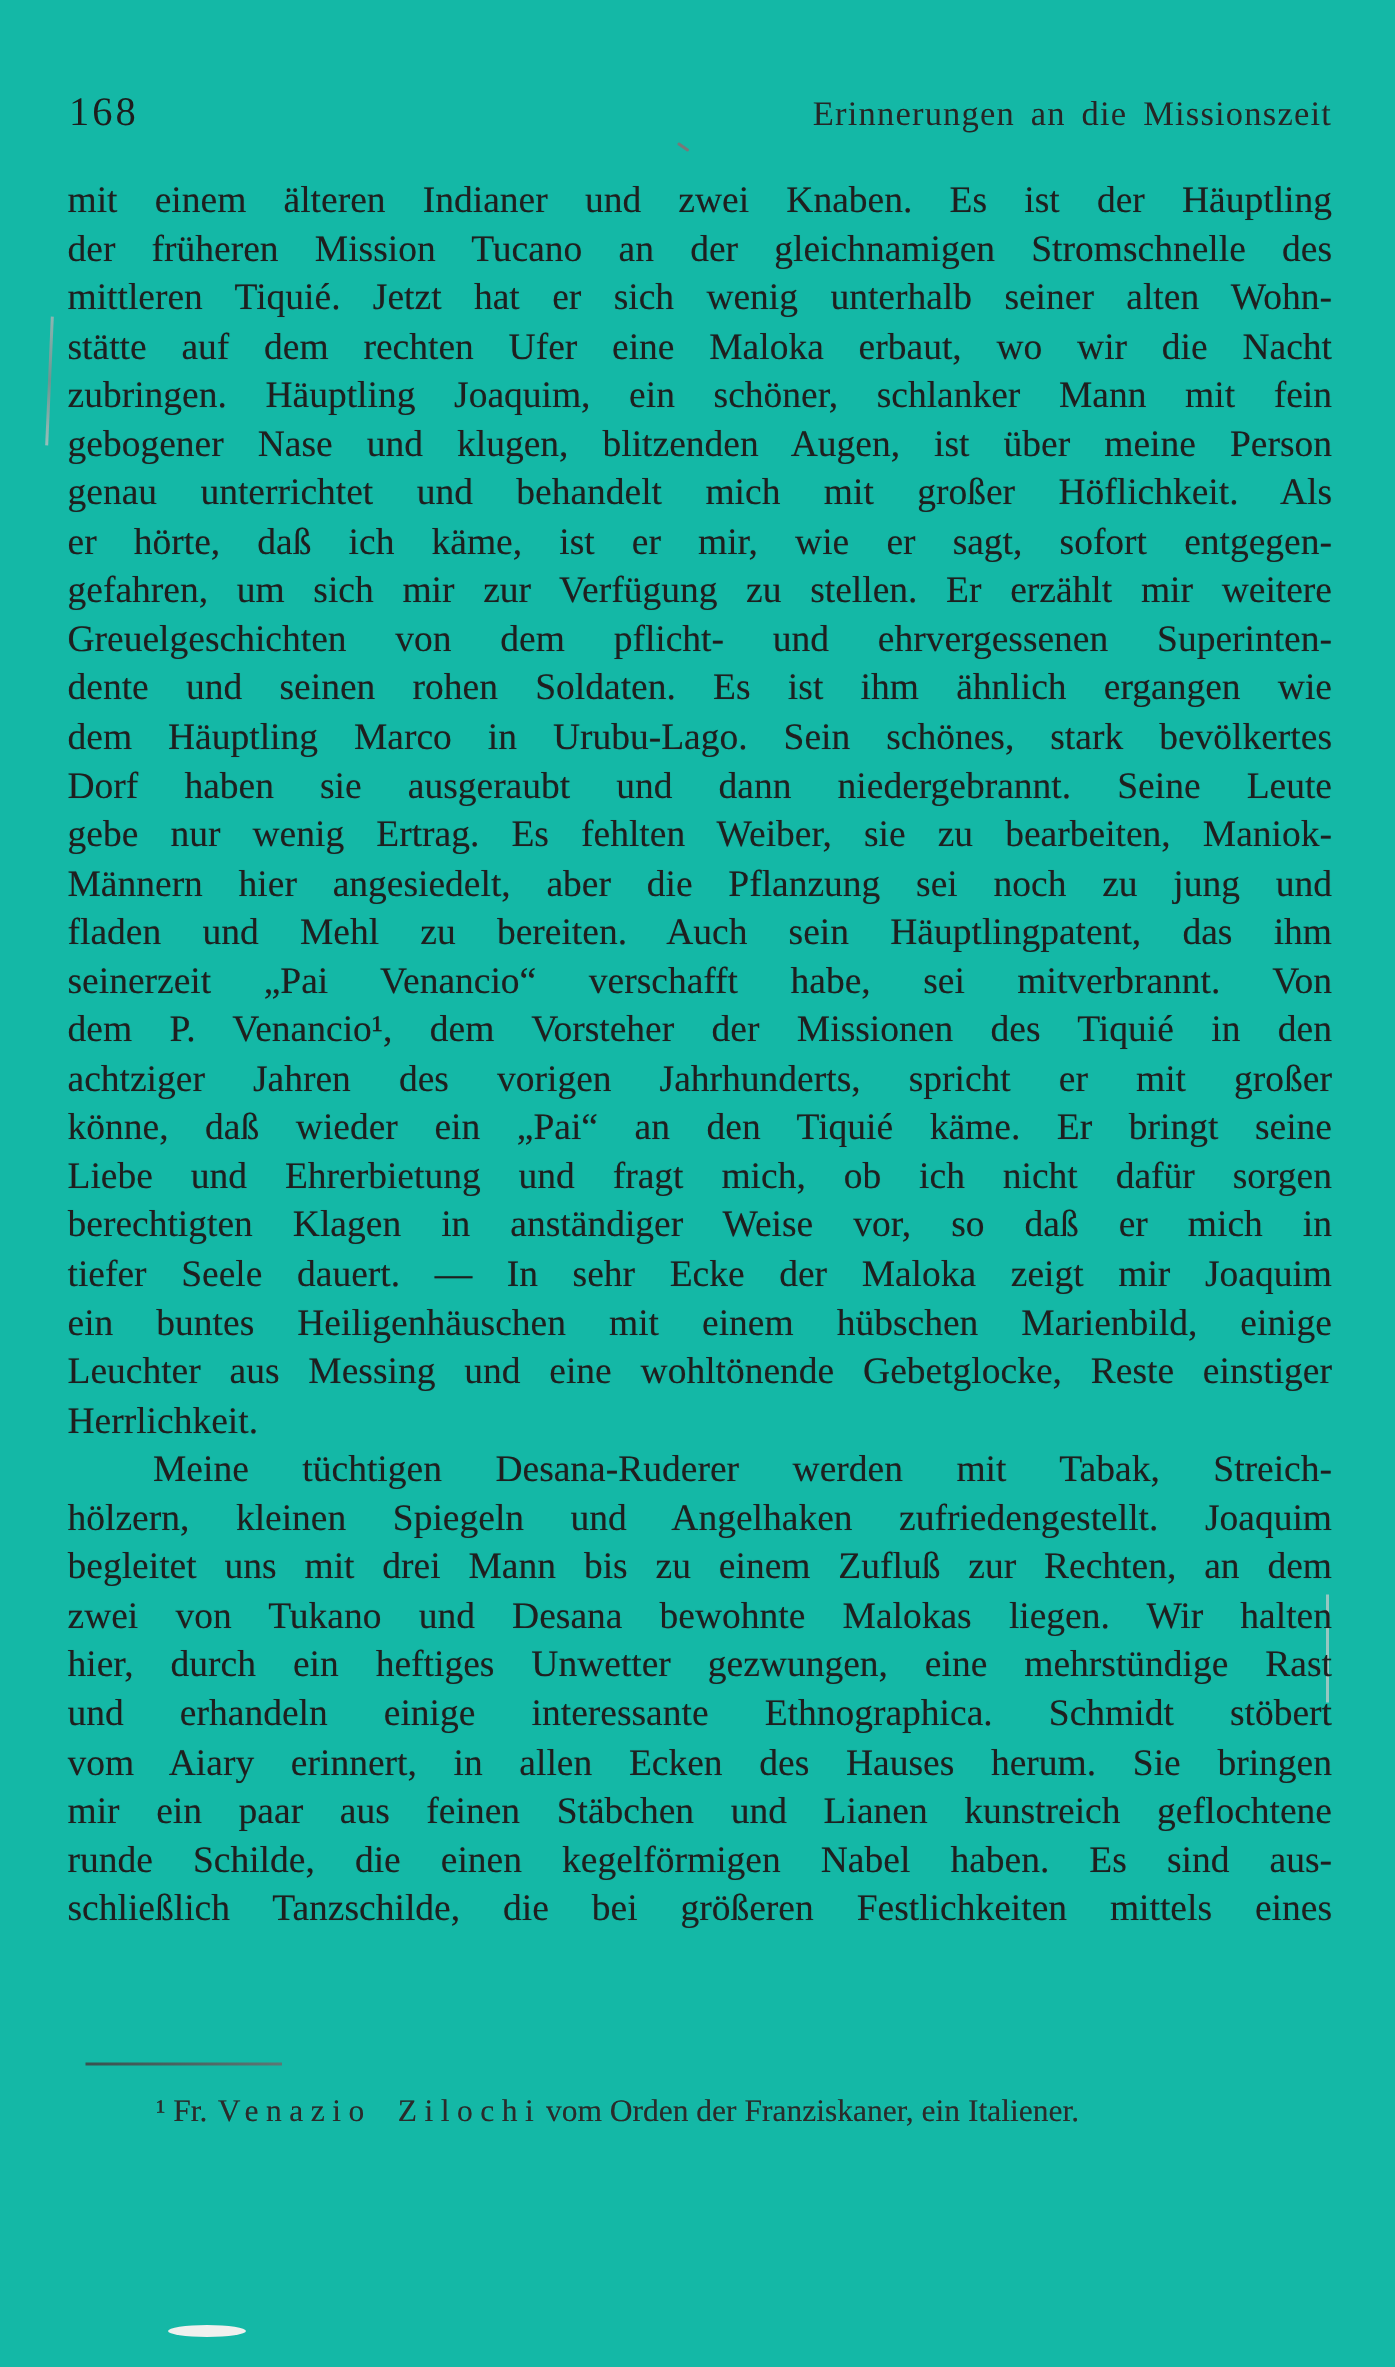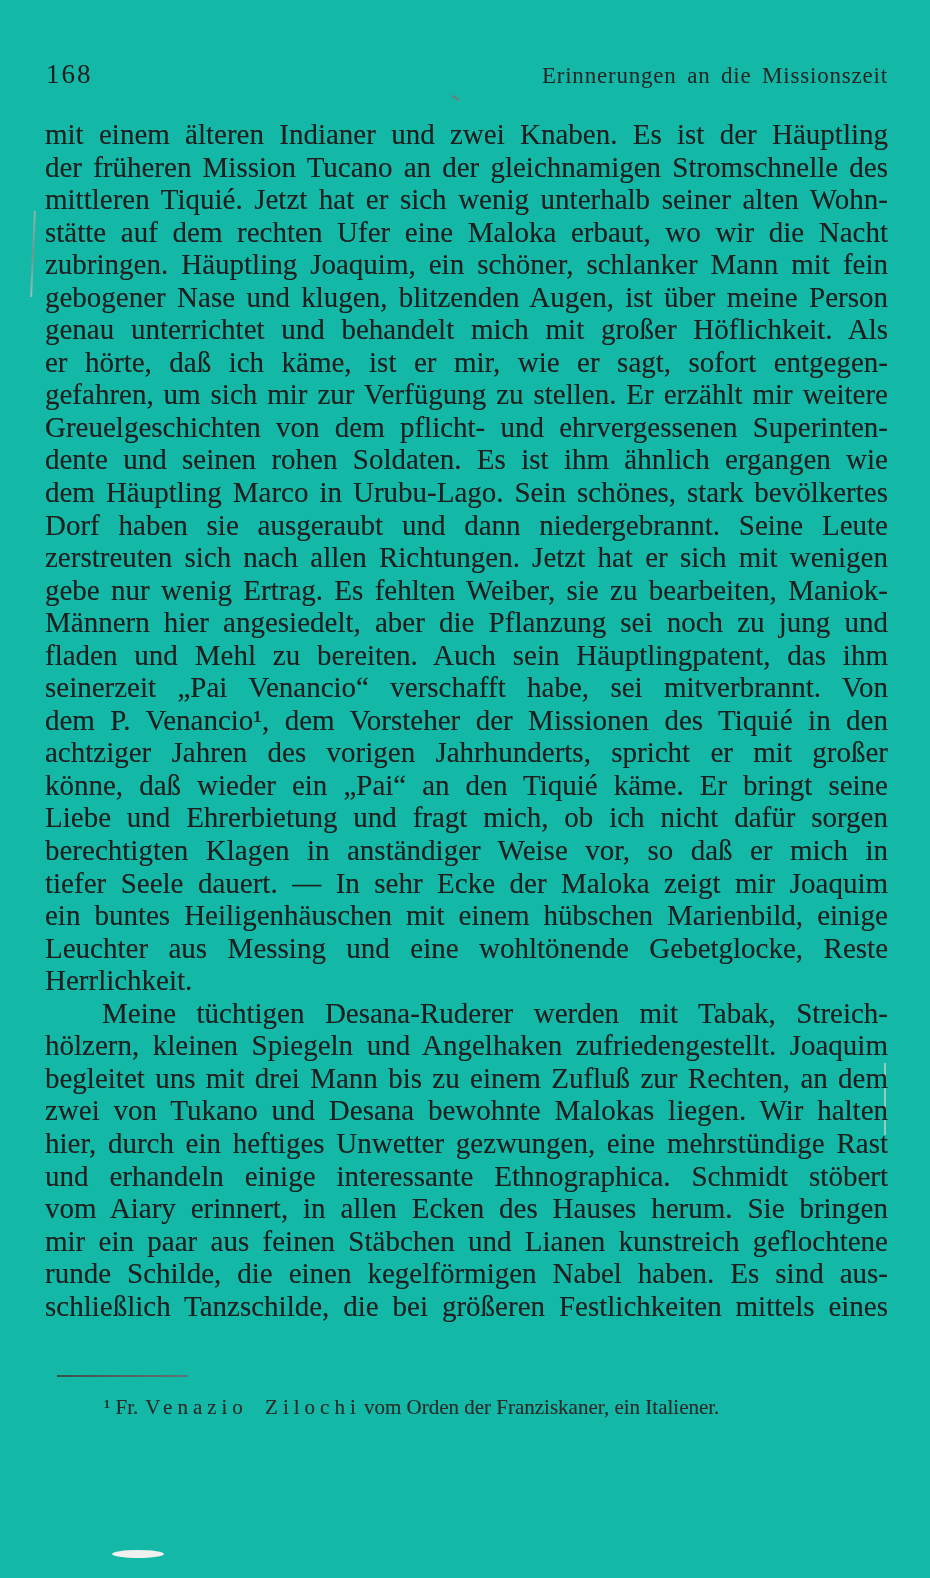--- a/index.html
+++ b/index.html
@@ -10,21 +10,21 @@
   }
   .pagenum {
     position:absolute; left:46px; top:59px; font-size:27px; letter-spacing:2px; color:#1d1d1d;
   }
   .runtitle {
     position:absolute; right:42px; top:63px; font-size:23px;
     letter-spacing:.8px; word-spacing:4px; color:#262626;
   }
   .body-text {
     position:absolute; left:45px; top:118px; width:843px;
-    font-size:29px; color:#1f1f1f;
+    font-size:25px; color:#1f1f1f;
     text-shadow:0 0 .5px rgba(20,20,20,.4);
   }
   .bline {
     height:32.55px; line-height:32.55px; overflow:hidden;
     text-align:justify; text-align-last:justify;
   }
   .bline.p-end { text-align-last:left; }
   .bline.p-start { text-indent:57px; }
   .fn-rule {
     position:absolute; left:57px; top:1375px; width:131px; height:2px;
@@ -76,21 +76,20 @@
       <div class="bline">stätte auf dem rechten Ufer eine Maloka erbaut, wo wir die Nacht</div>
       <div class="bline">zubringen.  Häuptling Joaquim, ein schöner, schlanker Mann mit fein</div>
       <div class="bline">gebogener Nase und klugen, blitzenden Augen, ist über meine Person</div>
       <div class="bline">genau unterrichtet und behandelt mich mit großer Höflichkeit.  Als</div>
       <div class="bline">er hörte, daß ich käme, ist er mir, wie er sagt, sofort entgegen-</div>
       <div class="bline">gefahren, um sich mir zur Verfügung zu stellen.  Er erzählt mir weitere</div>
       <div class="bline">Greuelgeschichten von dem pflicht- und ehrvergessenen Superinten-</div>
       <div class="bline">dente und seinen rohen Soldaten.  Es ist ihm ähnlich ergangen wie</div>
       <div class="bline">dem Häuptling Marco in Urubu-Lago.  Sein schönes, stark bevölkertes</div>
       <div class="bline">Dorf haben sie ausgeraubt und dann niedergebrannt.  Seine Leute</div>
-      <div class="bline">zerstreuten sich nach allen Richtungen.  Jetzt hat er sich mit wenigen</div>
       <div class="bline">gebe nur wenig Ertrag.  Es fehlten Weiber, sie zu bearbeiten, Maniok-</div>
       <div class="bline">Männern hier angesiedelt, aber die Pflanzung sei noch zu jung und</div>
       <div class="bline">fladen und Mehl zu bereiten.  Auch sein Häuptlingpatent, das ihm</div>
       <div class="bline">seinerzeit „Pai Venancio“ verschafft habe, sei mitverbrannt.  Von</div>
       <div class="bline">dem P. Venancio¹, dem Vorsteher der Missionen des Tiquié in den</div>
       <div class="bline">achtziger Jahren des vorigen Jahrhunderts, spricht er mit großer</div>
       <div class="bline">könne, daß wieder ein „Pai“ an den Tiquié käme.  Er bringt seine</div>
       <div class="bline">Liebe und Ehrerbietung und fragt mich, ob ich nicht dafür sorgen</div>
       <div class="bline">berechtigten Klagen in anständiger Weise vor, so daß er mich in</div>
       <div class="bline">tiefer Seele dauert. — In sehr Ecke der Maloka zeigt mir Joaquim</div>

